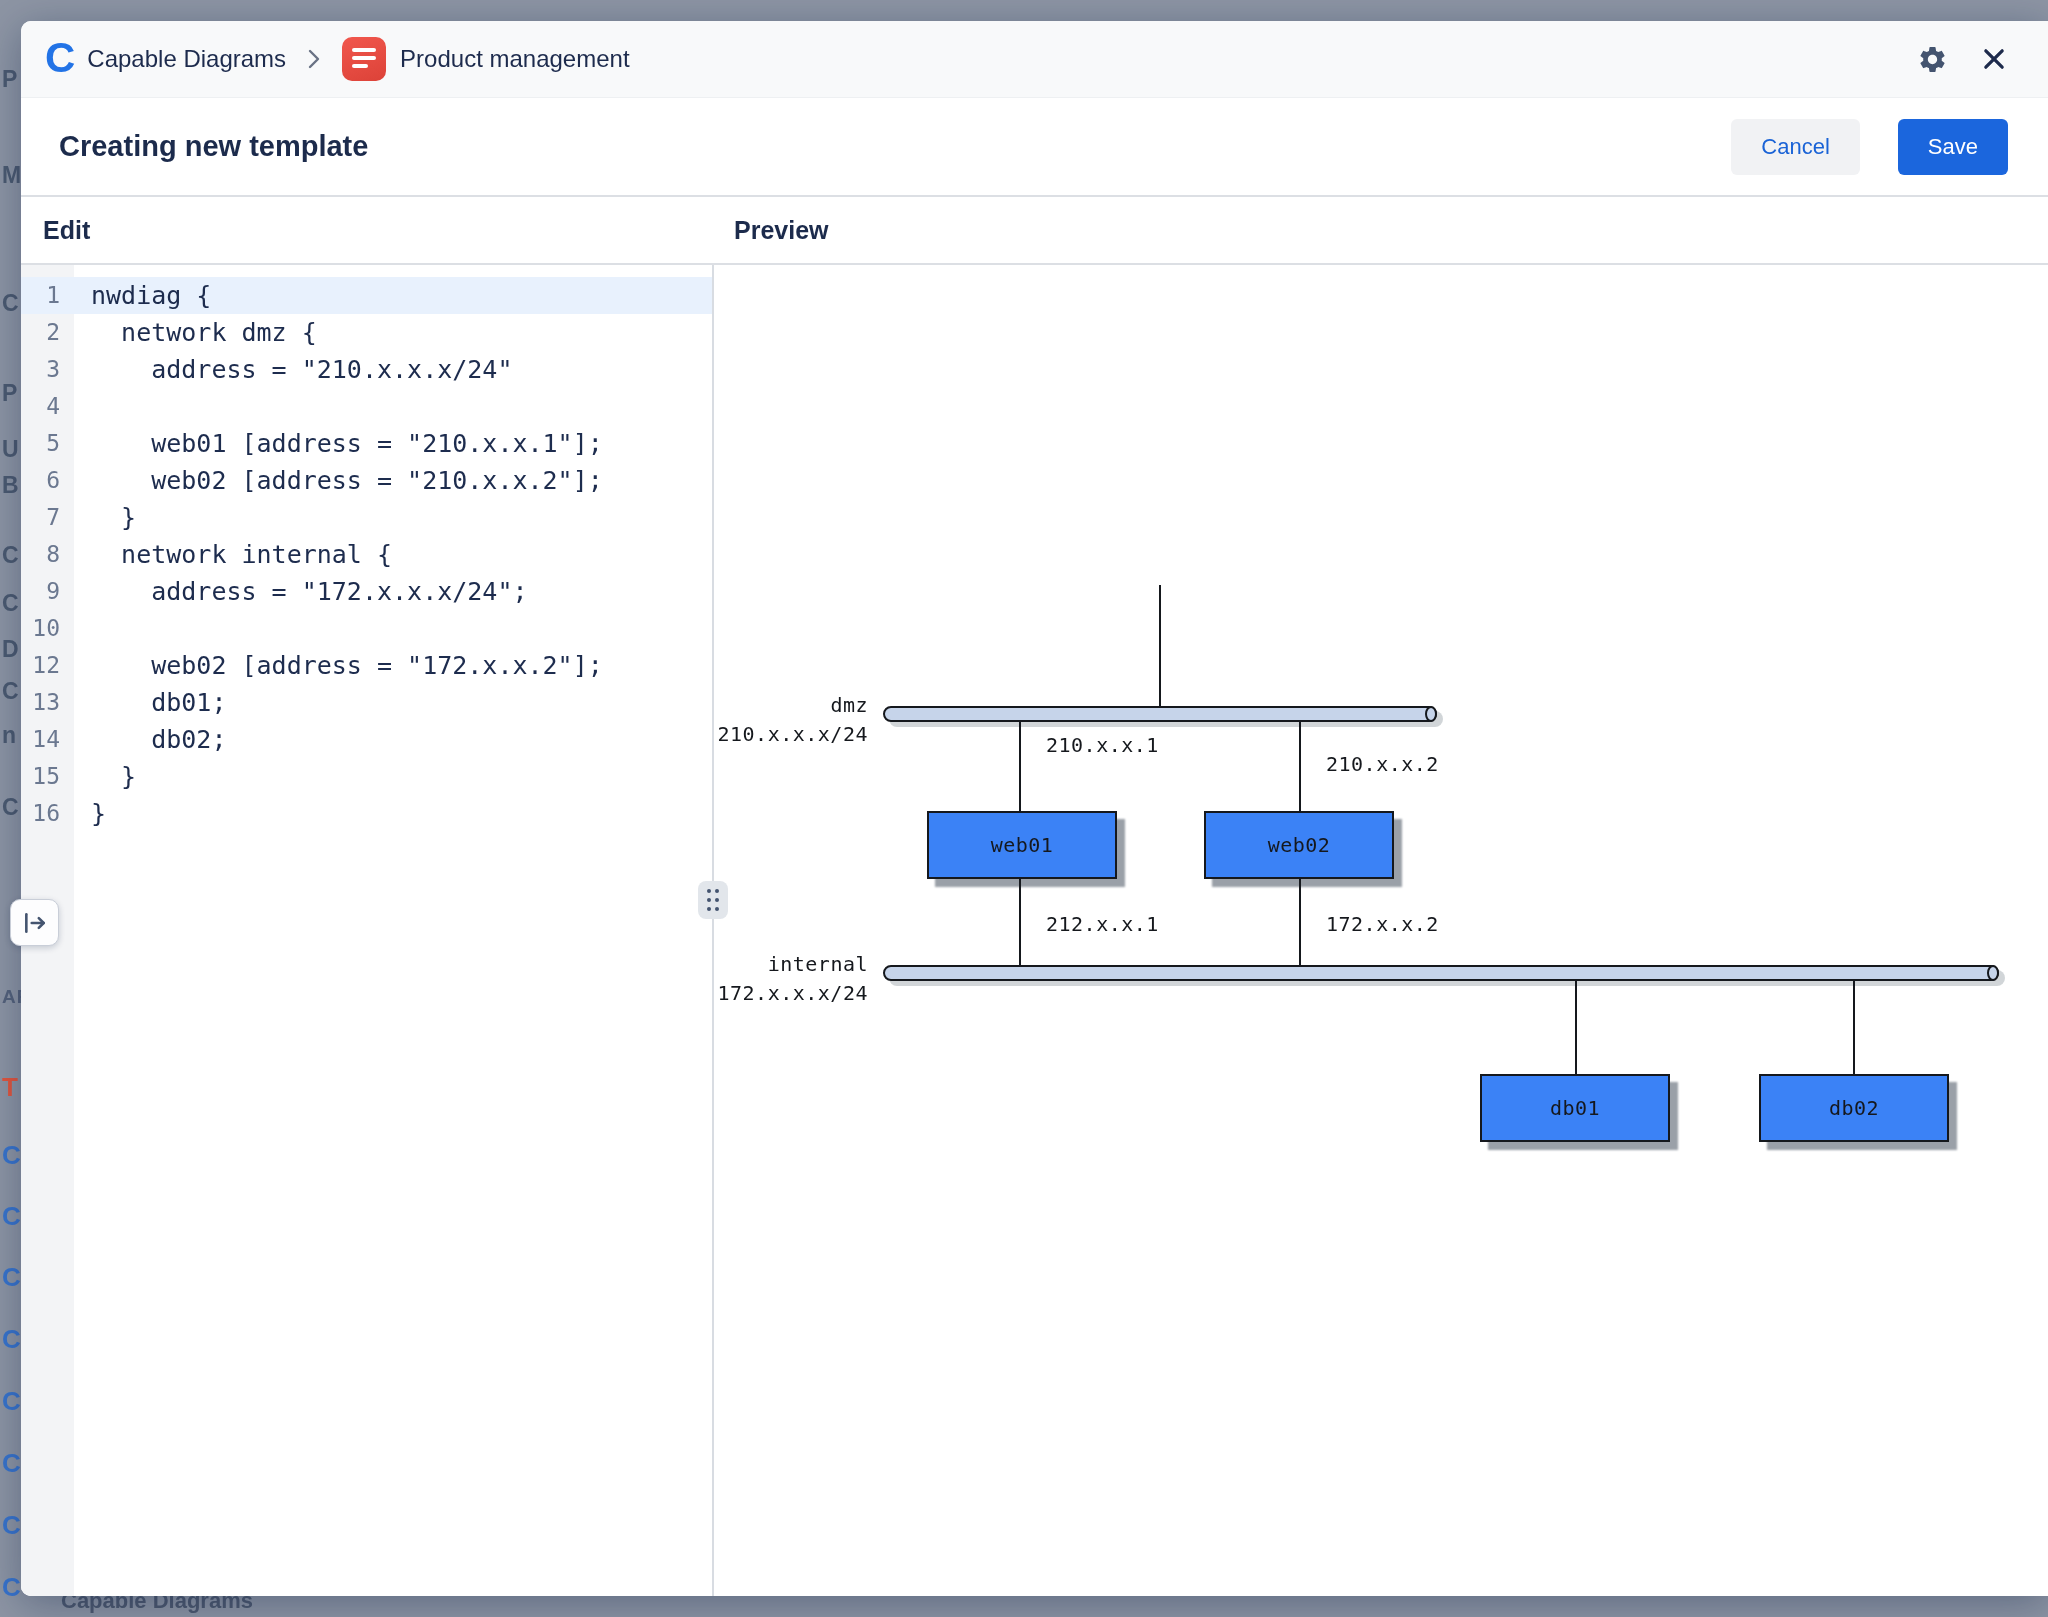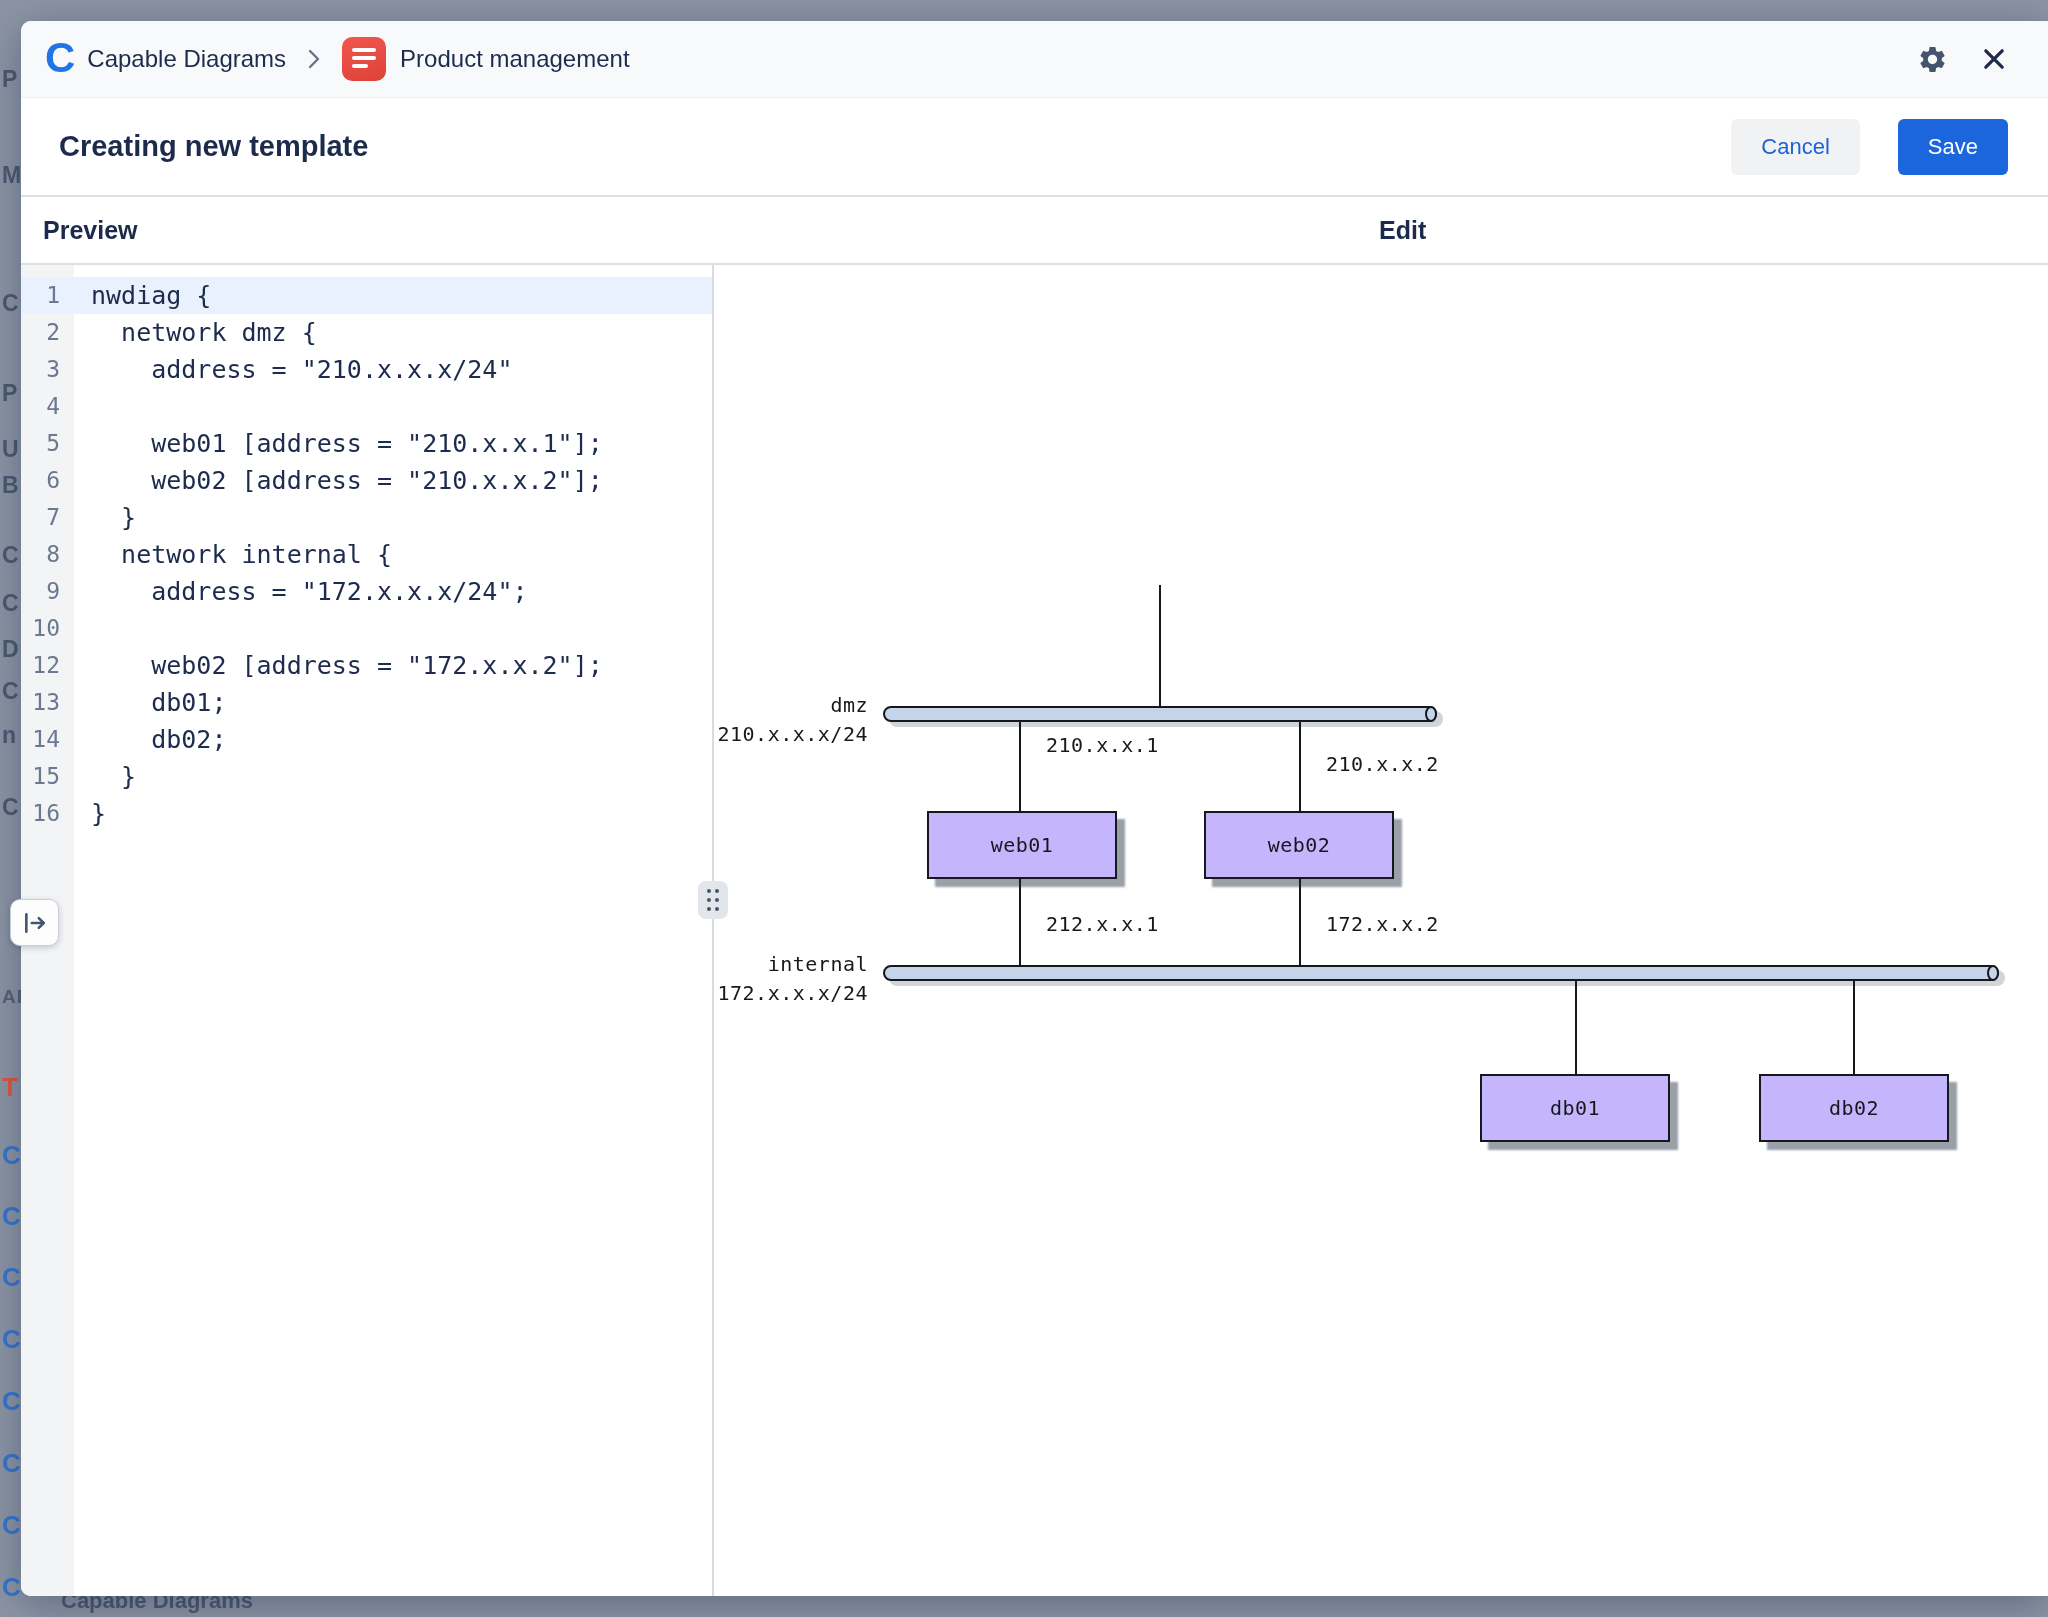--- a/index.html
+++ b/index.html
@@ -77,21 +77,21 @@
                 font-family:"DejaVu Sans Mono",monospace;color:#15181d;}
   .edge{position:absolute;width:2px;background:#15181d;}
   .net-bar{position:absolute;height:16px;box-sizing:border-box;background:#c6d4ea;
            border:2px solid #15181d;border-radius:8px;
            box-shadow:6px 5px 0 rgba(154,161,169,.45);}
   .net-bar::after{content:"";position:absolute;right:-2px;top:-2px;bottom:-2px;width:12px;
            border:2px solid #15181d;border-radius:50%;background:#c6d4ea;box-sizing:border-box;}
   .net-label{position:absolute;left:0;width:154px;text-align:right;
              font-size:20px;letter-spacing:.5px;line-height:29px;}
   .edge-label{position:absolute;font-size:20px;letter-spacing:.5px;height:24px;line-height:24px;}
-  .node{position:absolute;width:190px;height:68px;box-sizing:border-box;background:#c4b5fd;
+  .node{position:absolute;width:190px;height:68px;box-sizing:border-box;background:#3b82f6;
         border:2px solid #15181d;box-shadow:8px 8px 2px #9aa0a8;
         text-align:center;line-height:64px;font-size:20px;letter-spacing:.5px;}
 
   
   .expand-btn{position:absolute;left:10px;top:899px;width:49px;height:47px;z-index:50;
               background:#fdfdfe;border:1px solid #c9ced8;border-radius:10px;cursor:pointer;
               box-shadow:0 2px 6px rgba(9,30,66,.2);display:flex;align-items:center;justify-content:center;}
 </style>
 </head>
 <body>
@@ -164,22 +164,22 @@
       </button>
     </div>
 
     <div class="titlebar">
       <h1>Creating new template</h1>
       <button class="btn btn-cancel">Cancel</button>
       <button class="btn btn-save">Save</button>
     </div>
 
     <div class="panelbar">
+      <div class="panel-label edit-label">Edit</div>
       <div class="panel-label preview-label">Preview</div>
-      <div class="panel-label edit-label">Edit</div>
     </div>
 
     <div class="content">
 
       <div class="edit-pane">
         <div class="gutter-bg"></div>
         <div class="code-rows">
           <div class="code-row active">
               <span class="ln">1</span>
               <span class="code">nwdiag {</span>

